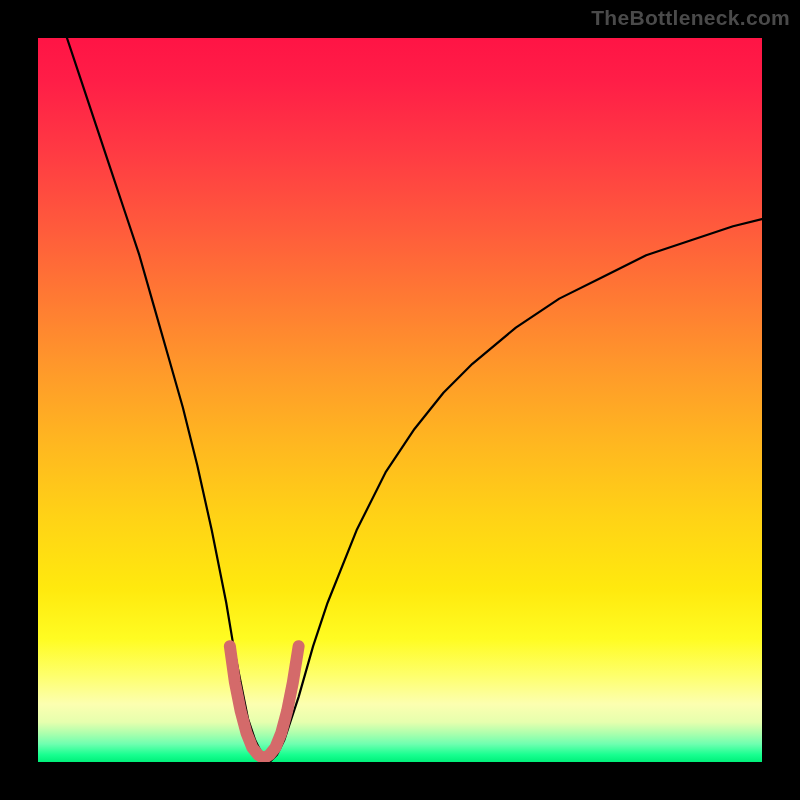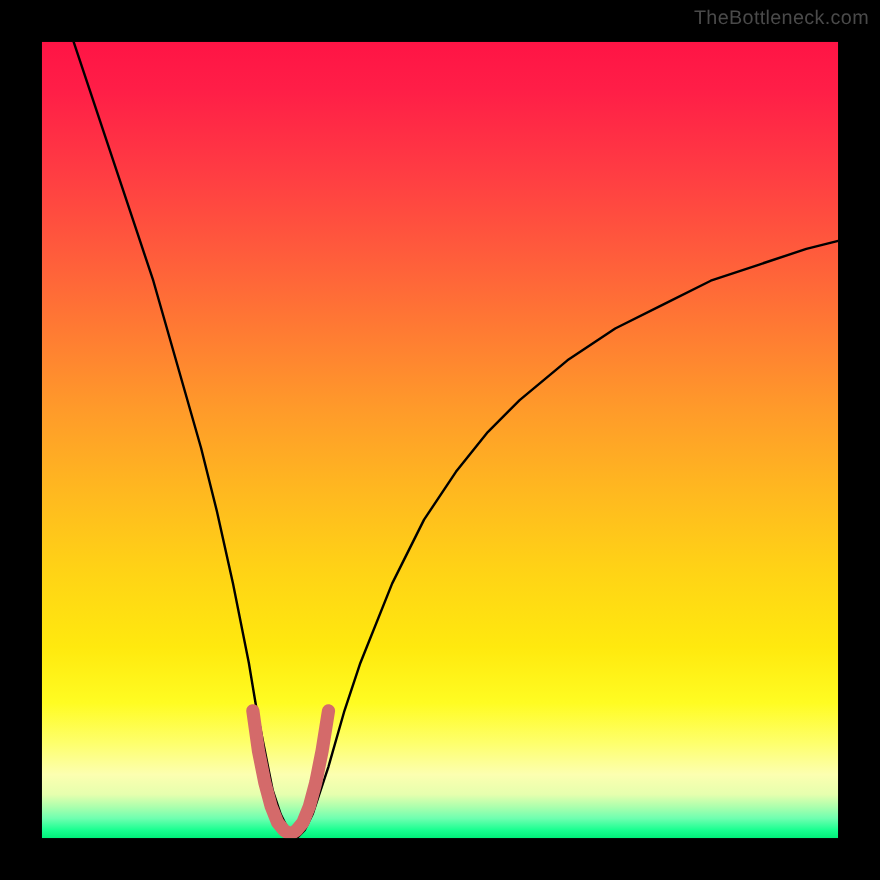--- a/index.html
+++ b/index.html
@@ -44,22 +44,22 @@
       #18ff90 99%,
       #00f07a 100%
     );
   }
 
   .watermark {
     position: absolute;
     top: 6px;
     right: 10px;
     color: #4a4a4a;
-    font-size: 18px;
-    font-weight: 400;
+    font-size: 21px;
+    font-weight: 700;
     letter-spacing: 0.3px;
     font-family: Arial, Helvetica, sans-serif;
   }
 
   svg.curves {
     position: absolute;
     inset: 0;
     width: 100%;
     height: 100%;
   }

